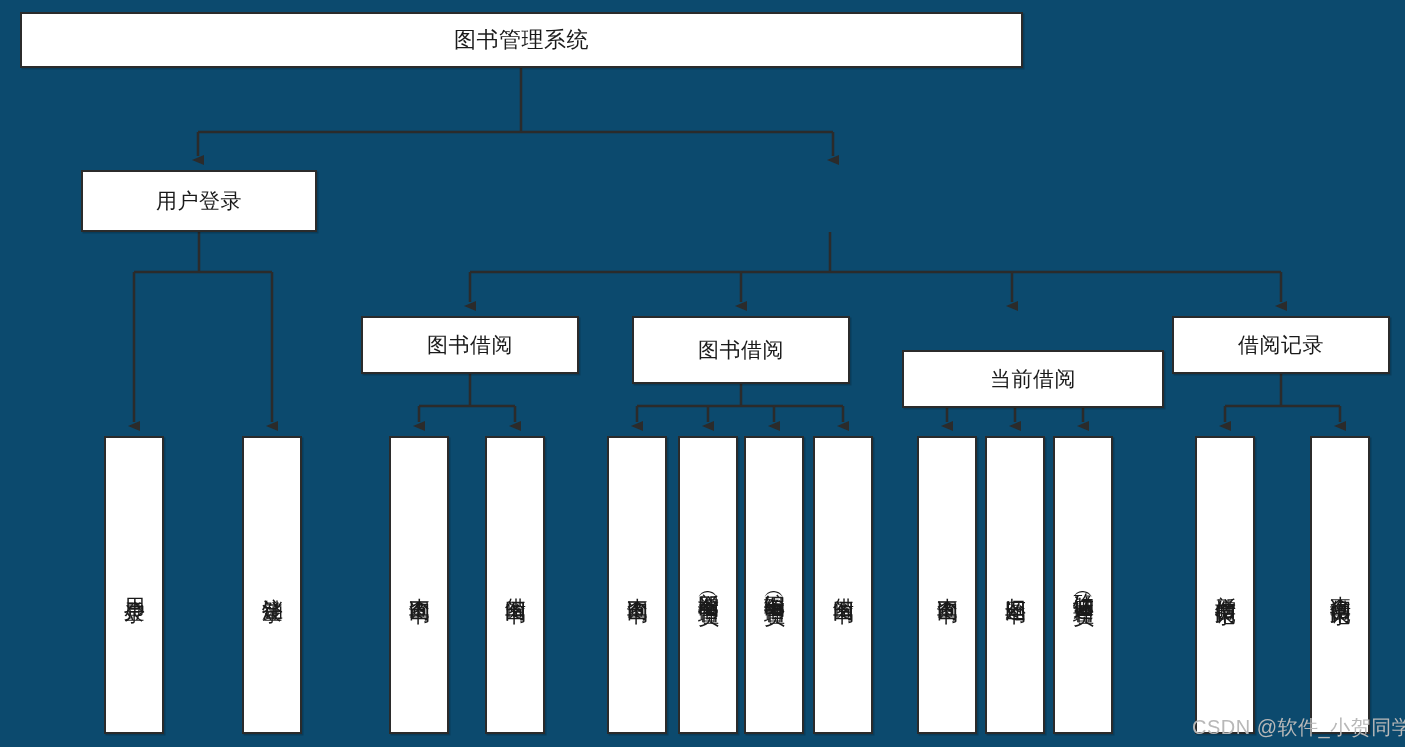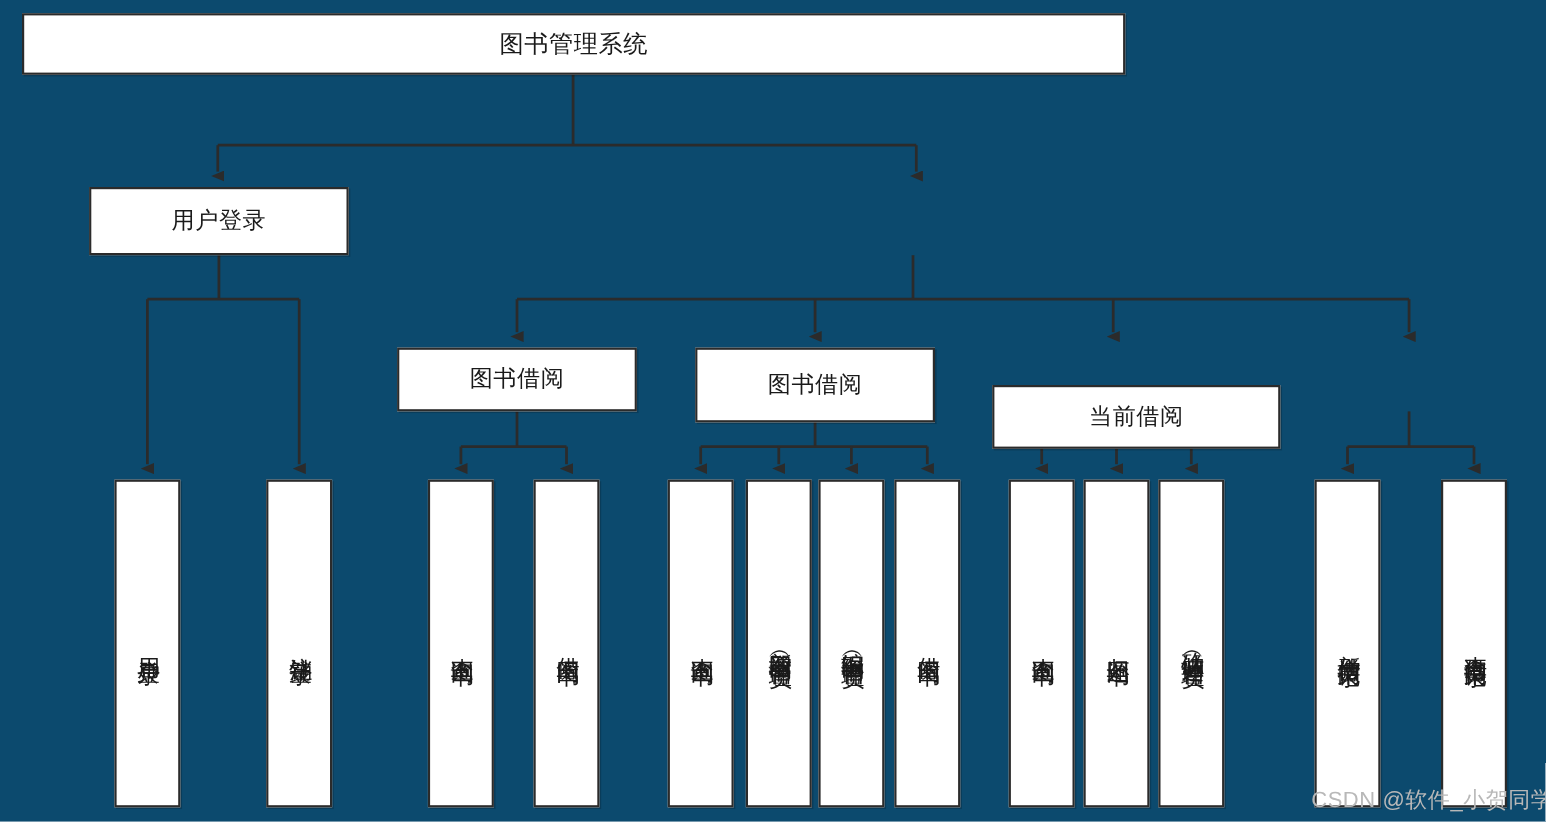--- a/index.html
+++ b/index.html
@@ -131,20 +131,23 @@
 
   <div class="node horizontal" style="left: 361px; top: 316px; width: 218px; height: 58px;">
     <span class="label">图书借阅</span>
   </div>
   <div class="node horizontal" style="left: 632px; top: 316px; width: 218px; height: 68px;">
     <span class="label">图书借阅</span>
   </div>
   <div class="node horizontal" style="left: 902px; top: 316px; width: 262px; height: 58px; margin-top: 34px;">
     <span class="label">当前借阅</span>
   </div>
+  <div class="node horizontal" style="left: 1172px; top: 316px; width: 218px; height: 58px;">
+    <span class="label">借阅记录</span>
+  </div>
 
   <div class="node vertical" style="left: 104px; top: 436px; width: 60px; height: 298px;">
     <span class="label">用户登录</span>
   </div>
   <div class="node vertical" style="left: 242px; top: 436px; width: 60px; height: 298px;">
     <span class="label">注销登录</span>
   </div>
   <div class="node vertical" style="left: 389px; top: 436px; width: 60px; height: 298px;">
     <span class="label">查询图书</span>
   </div>

